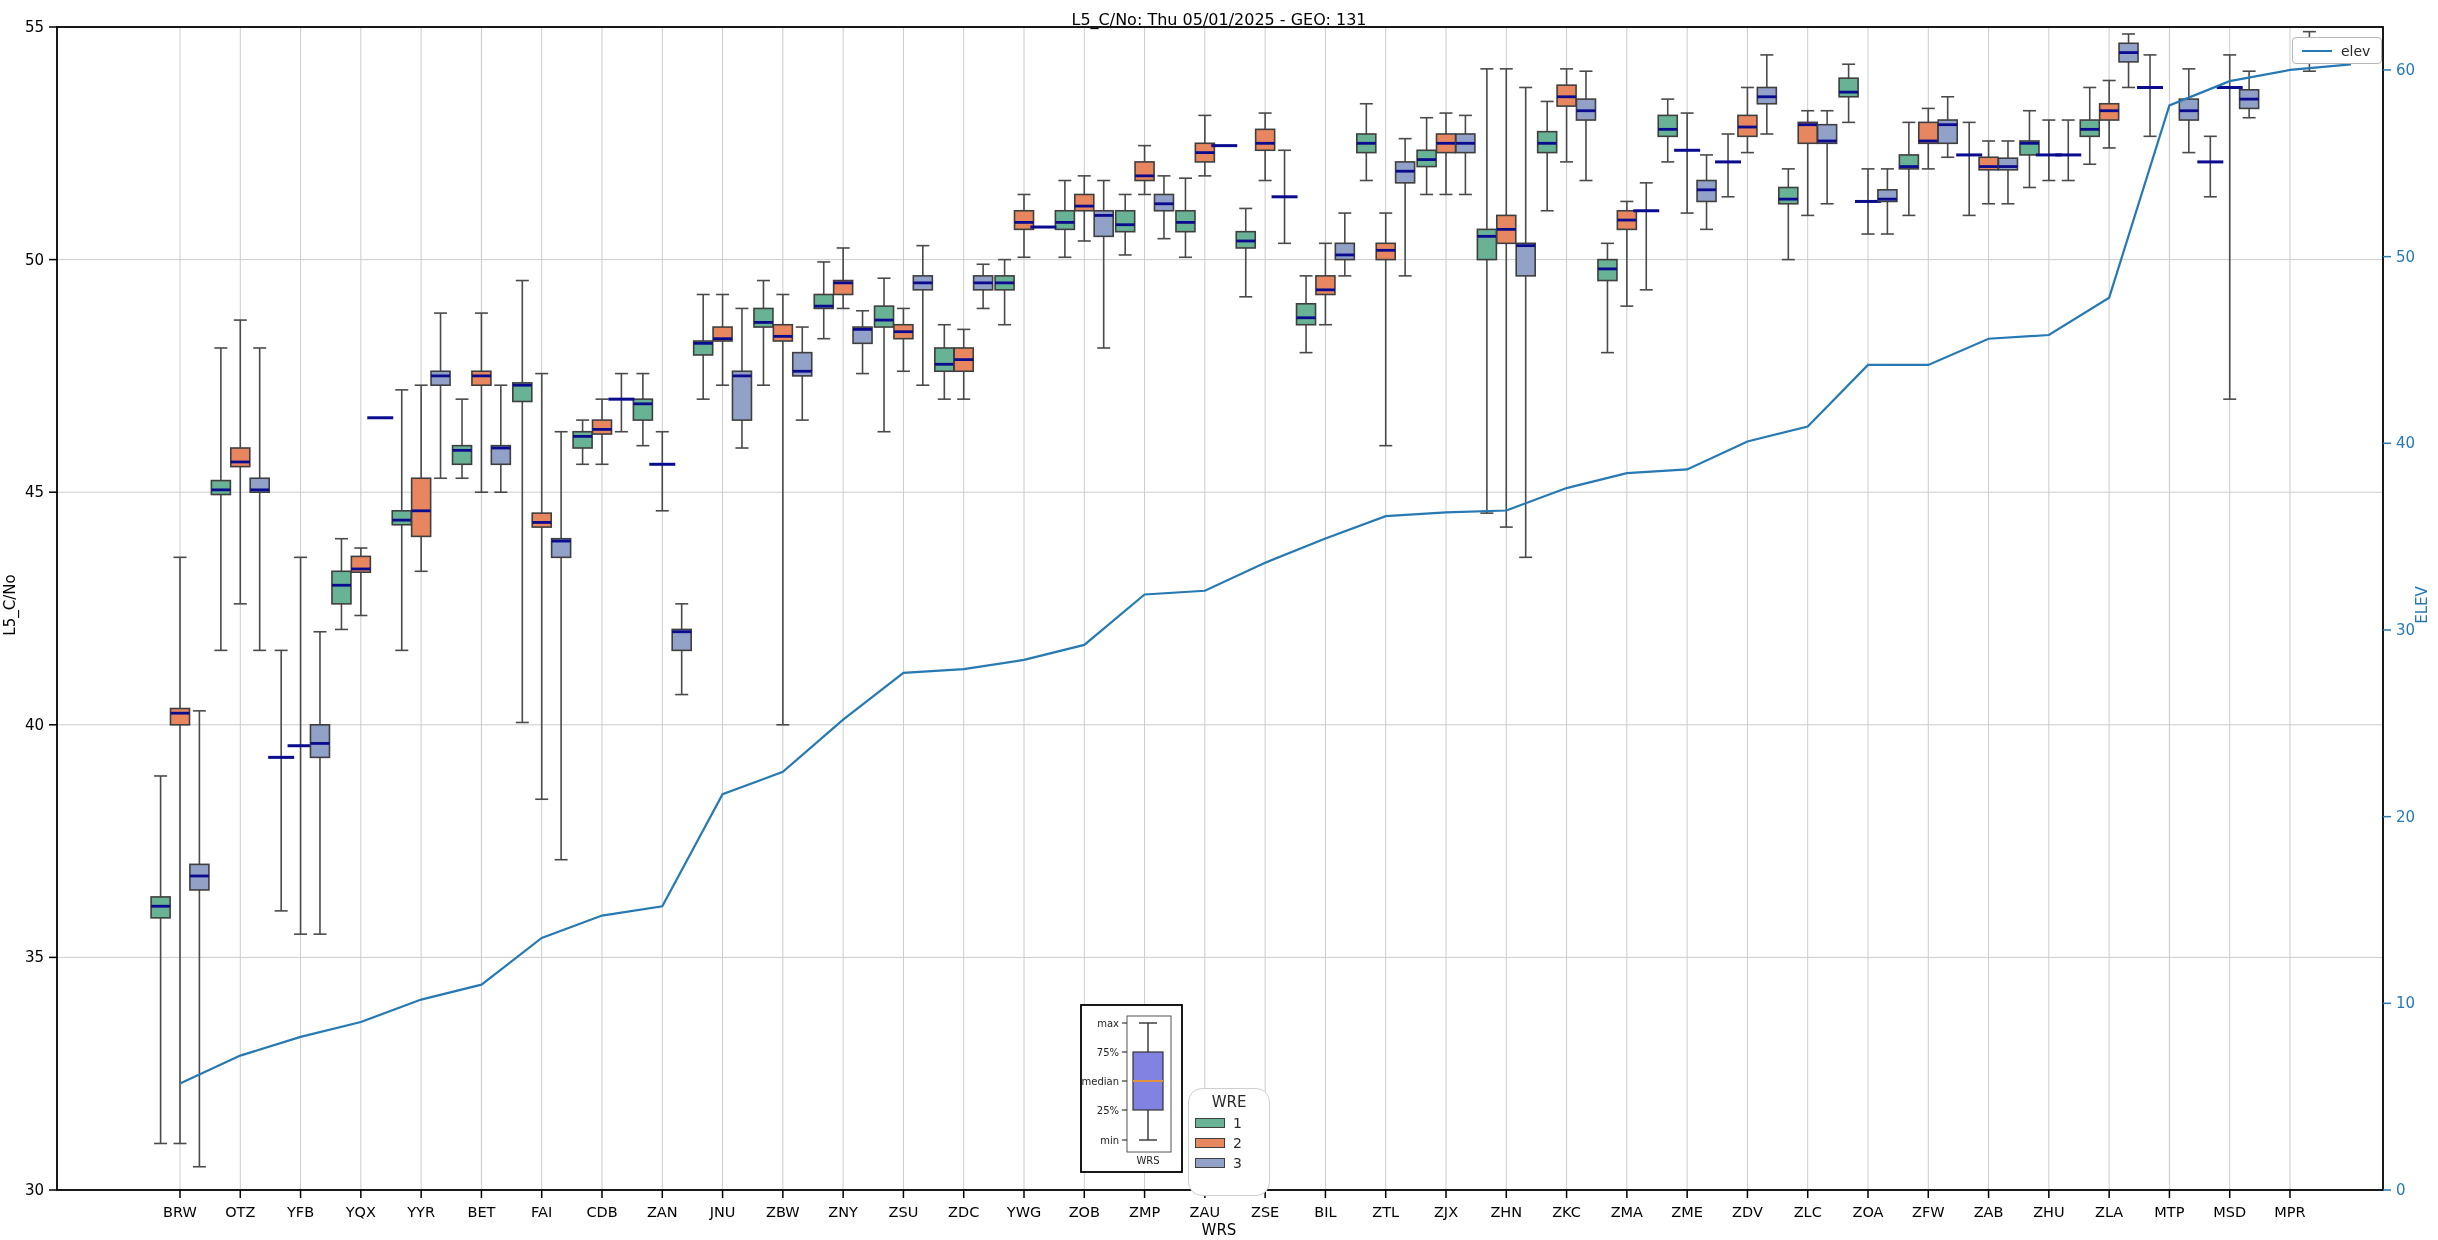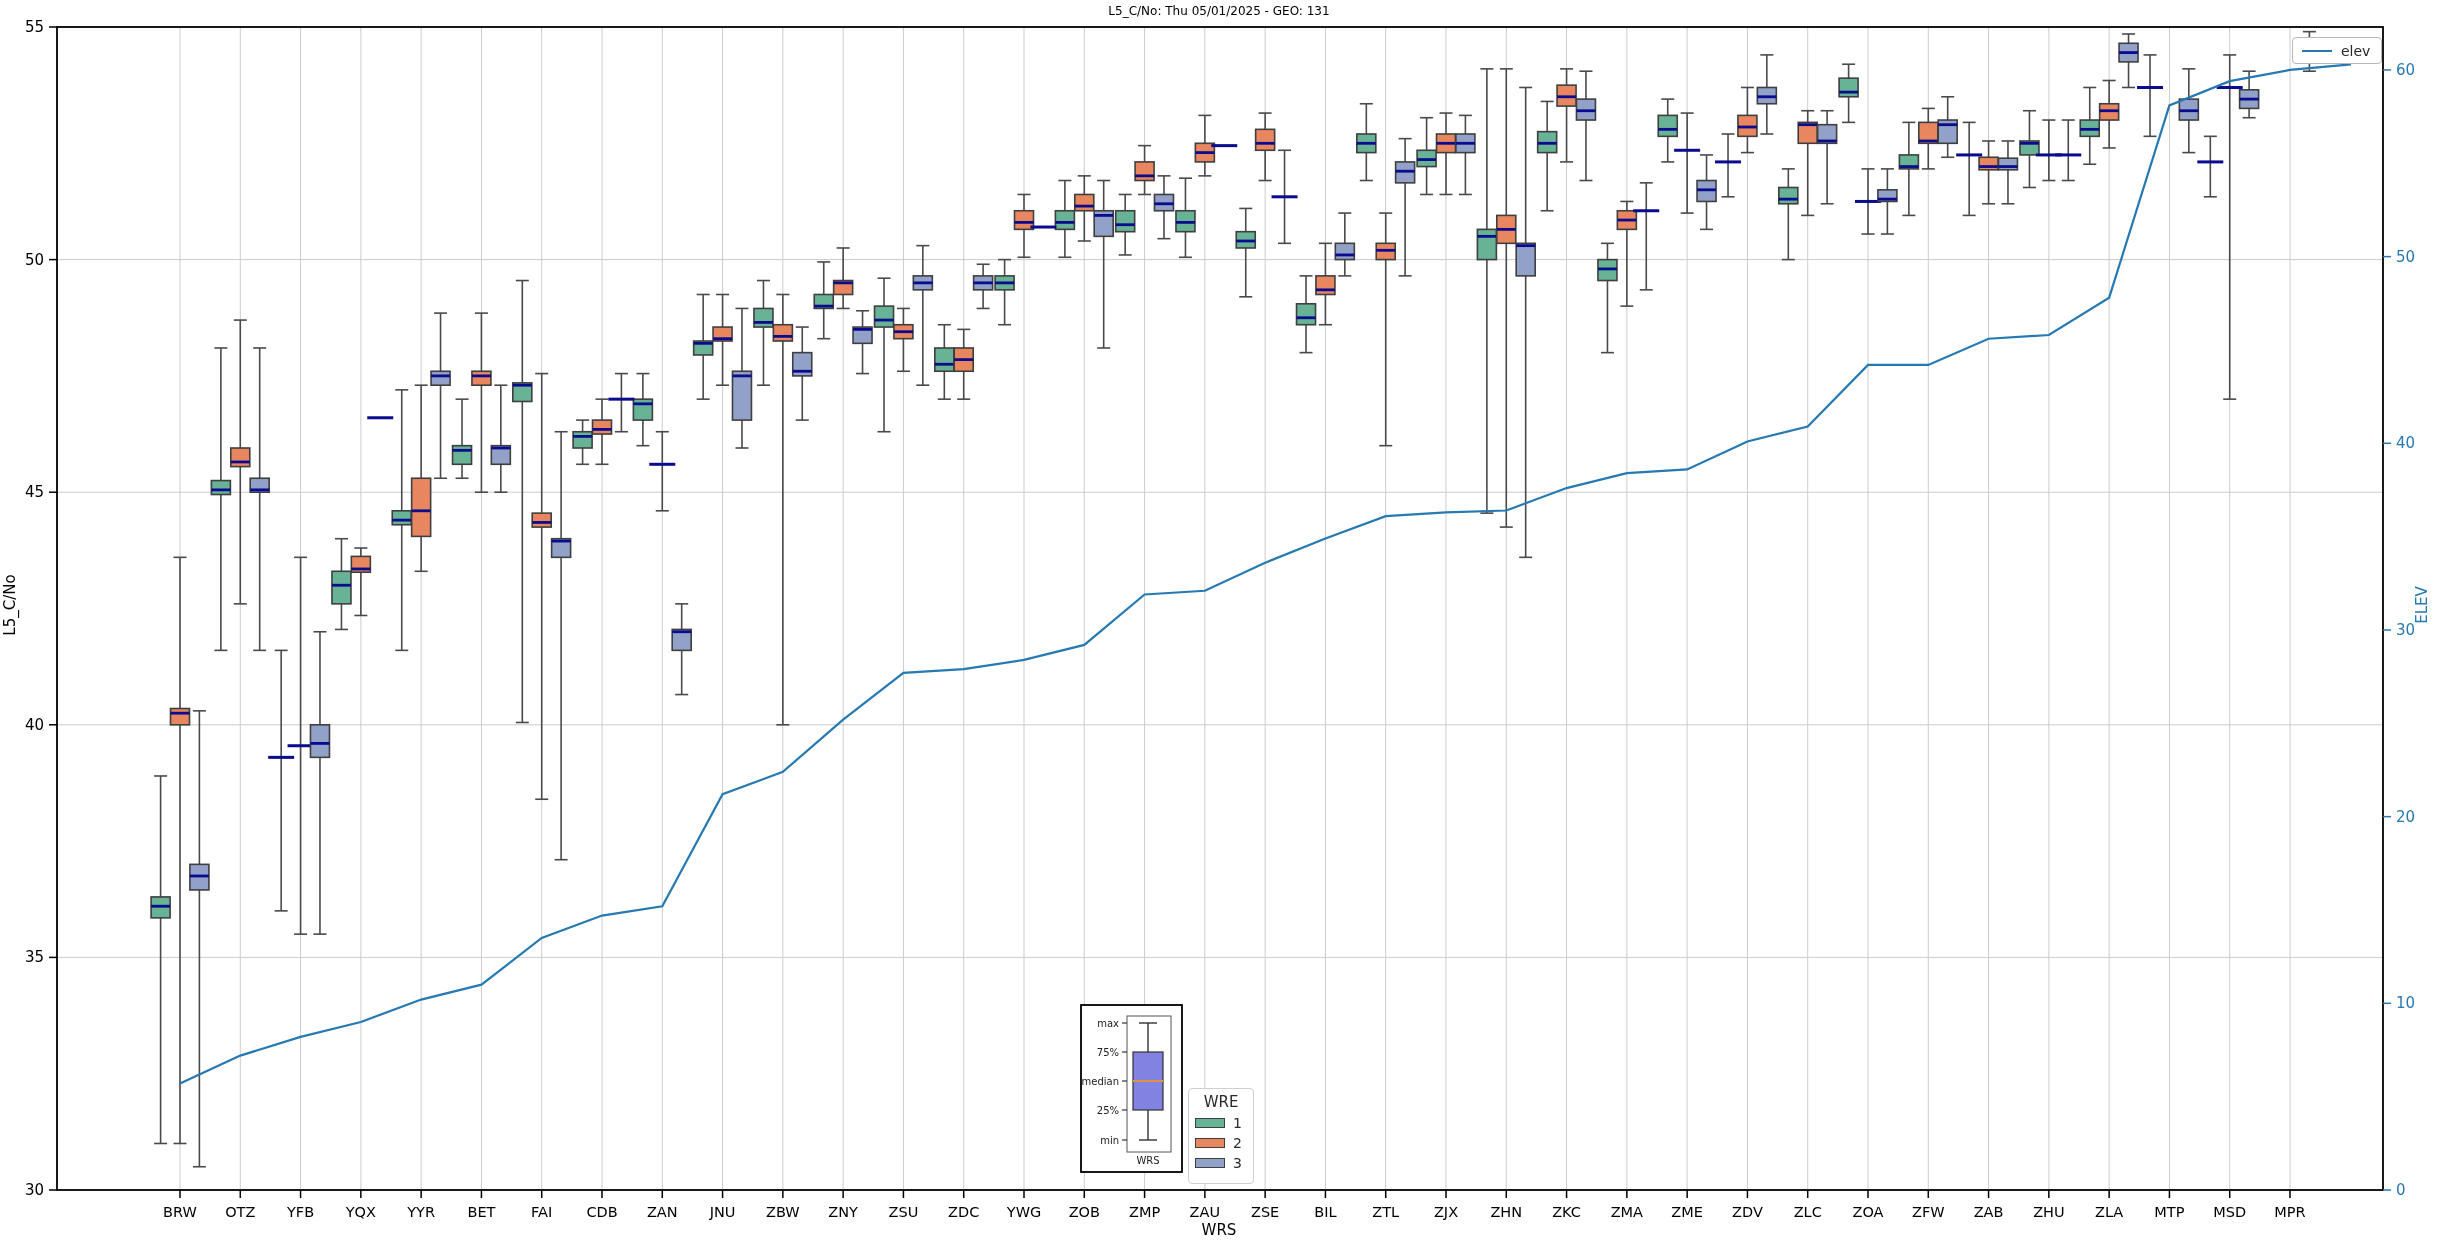--- a/index.html
+++ b/index.html
@@ -1,33 +1,33 @@
 <!DOCTYPE html>
 <html><head>
 <meta charset="utf-8">
 <style>
   html,body{margin:0;padding:0;background:#ffffff;}
   .fig{position:relative;width:2438px;height:1240px;background:#ffffff;
        font-family:"DejaVu Sans", sans-serif;overflow:hidden;}
-  .title{position:absolute;left:0;top:4px;width:2438px;text-align:center;
-         font-size:12px;color:#000;}
+  .title{position:absolute;left:0;top:10px;width:2438px;text-align:center;
+         font-size:16px;color:#000;}
   .xlabel{position:absolute;left:0;top:1221px;width:2438px;text-align:center;
           font-size:15px;color:#000;}
   .ylabel-left{position:absolute;left:-60px;top:596px;width:140px;text-align:center;
          font-size:15px;color:#000;transform:rotate(-90deg);}
   .ylabel-right{position:absolute;left:2352px;top:596px;width:140px;text-align:center;
          font-size:15px;color:#2679b2;transform:rotate(-90deg);}
   .legend-elev{position:absolute;left:2292px;top:37px;width:90px;height:27px;
          background:#fff;border:1px solid #b8b8b8;border-radius:4px;
          display:flex;align-items:center;gap:9px;padding:0 9px;box-sizing:border-box;}
   .legend-elev .swatch{display:inline-block;width:30px;height:0;border-top:2.5px solid #2679b2;}
   .legend-elev .lbl{font-size:14px;color:#2a2a2a;}
-  .legend-wre{position:absolute;left:1188px;top:1088px;width:66px;
-         background:#fff;border:1px solid #cfcfcf;border-radius:4px;
-         padding:4px 6px 12px 6px;box-sizing:border-box;box-shadow:0 0 0 0;}
+  .legend-wre{position:absolute;left:1188px;top:1088px;width:82px;
+         background:#fff;border:1px solid #cfcfcf;border-radius:14px;
+         padding:4px 6px 24px 6px;box-sizing:border-box;box-shadow:0 0 0 0;}
   .legend-wre .wre-title{font-size:15px;color:#2a2a2a;text-align:center;margin-bottom:3px;}
   .legend-wre .row{display:flex;align-items:center;gap:8px;margin-top:4px;}
   .legend-wre .sw{display:inline-block;width:30px;height:10px;border:1.4px solid #3f3f3f;box-sizing:border-box;}
   .legend-wre .rl{font-size:14px;color:#2a2a2a;}
   svg text{font-family:"DejaVu Sans", sans-serif;}
 </style>
 </head>
 <body>
 
 <div class="fig">

